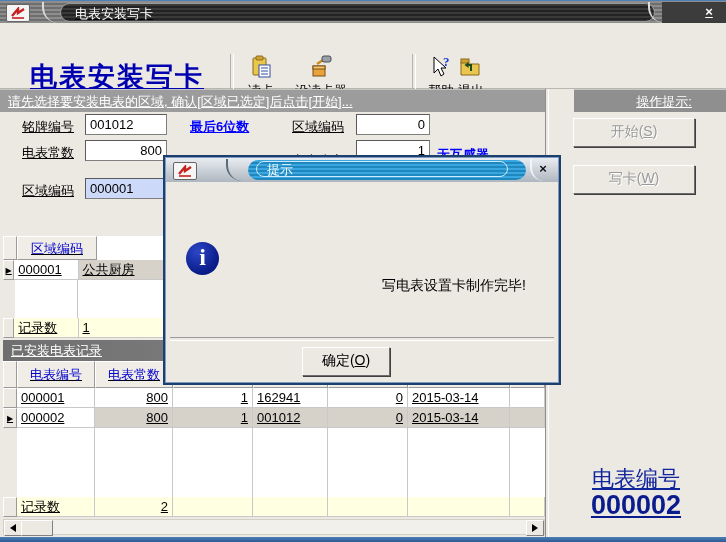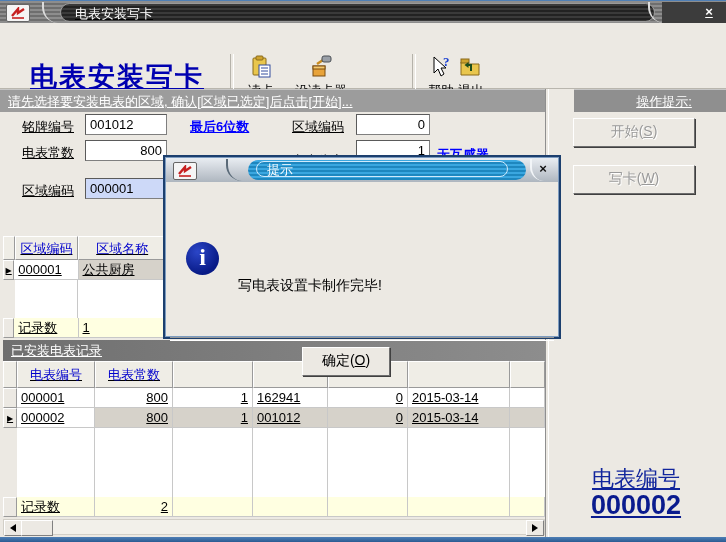--- a/index.html
+++ b/index.html
@@ -80,38 +80,38 @@
   .sb-thumb{position:absolute;left:17px;top:0;width:30px;height:14px;background:#ECE9E3;
     border:1px solid;border-color:#fff #808080 #808080 #fff;}
   .tri{width:0;height:0;border-style:solid;}
   .tri.left{border-width:4px 6px 4px 0;border-color:transparent #000 transparent transparent;}
   .tri.right{border-width:4px 0 4px 6px;border-color:transparent transparent transparent #000;}
 
   #bottomedge{left:0;top:537px;width:726px;height:5px;
     background:linear-gradient(to bottom,#4f7fb5,#2a5a92);}
 
   
-  #dialog{left:163px;top:155px;width:398px;height:184px;background:#ECE9E3;
+  #dialog{left:163px;top:155px;width:398px;height:230px;background:#ECE9E3;
     border:2px solid #1c3f6e;box-shadow:0 0 0 1px #7d9cc0 inset;box-sizing:border-box;}
   #dlg-title{position:absolute;left:1px;top:1px;right:1px;height:24px;
     background:linear-gradient(to bottom,#e9edf2,#aeb6bf);}
   #dlg-blue{position:absolute;left:82px;top:2px;width:278px;height:20px;border-radius:10px;
     background:repeating-linear-gradient(to bottom,#3aa7e0 0 2px,#1e87bf 2px 4px);}
   #dlg-pill{position:absolute;left:90px;top:3px;width:252px;height:16px;border-radius:9px;
     border:1px solid #cfeafc;color:#fff;line-height:16px;padding-left:10px;box-sizing:border-box;}
   #dlg-close{position:absolute;right:6px;top:2px;color:#111;font-weight:bold;font-size:13px;
     width:18px;height:18px;text-align:center;line-height:18px;}
   #dlg-body{position:absolute;left:1px;top:25px;right:1px;bottom:1px;background:#ECE9E3;}
   #dlg-sep{position:absolute;left:4px;right:4px;top:155px;height:2px;
     border-top:1px solid #9a9a9a;border-bottom:1px solid #fff;}
   #info-icon{position:absolute;left:20px;top:60px;width:33px;height:33px;border-radius:50%;
     background:radial-gradient(circle at 35% 30%,#2b46c8,#081a86 70%);
     color:#fff;font-family:"Liberation Serif","DejaVu Serif",serif;font-weight:bold;font-size:24px;
     text-align:center;line-height:31px;}
-  #dlg-msg{position:absolute;left:72px;top:95px;width:300px;text-align:left;font-size:14px;}
+  #dlg-msg{position:absolute;left:60px;top:95px;width:300px;text-align:right;font-size:14px;}
   #dlg-ok{position:absolute;left:136px;top:165px;width:86px;height:27px;background:#ECE9E3;
     border:1px solid;border-color:#ffffff #6d6d6d #6d6d6d #ffffff;box-shadow:1px 1px 0 #404040;
     text-align:center;line-height:25px;font-size:14px;color:#000;}
   u{text-decoration:underline;}
 </style>
 </head>
 <body>
 
 <div id="app">
 
@@ -204,21 +204,20 @@
   <input class="finput r" style="left: 356px; top: 140px; width: 74px;" value="1">
   <div class="abs hint" style="left:437px;top:146px;font-weight:bold;">无互感器</div>
 
   <div class="abs flabel" style="left:22px;top:182px;">区域编码</div>
   <input class="finput" style="left: 85px; top: 178px; width: 82px; background: rgb(205, 217, 248);" value="000001">
 
   <div class="abs grid" style="left:3px;top:236px;width:163px;height:102px;">
     <div class="trow" style="height:24px;">
       <div class="hcell" style="width:14px;"></div>
       <div class="hcell" style="width:80px;">区域编码</div>
-      <div class="hcell" style="width:110px;">区域名称</div>
     </div>
     <div class="trow" style="height:20px;">
       <div class="selcell" style="width:14px;">▶</div>
       <div class="cell" style="width:80px;">000001</div>
       <div class="cell grey" style="width:110px;">公共厨房</div>
     </div>
     <div class="trow" style="height:38px;">
       <div class="selcell" style="width:14px;border-color:#ECE9E3;"></div>
       <div class="fill" style="width:80px;"></div>
       <div class="fill" style="width:110px;"></div>

